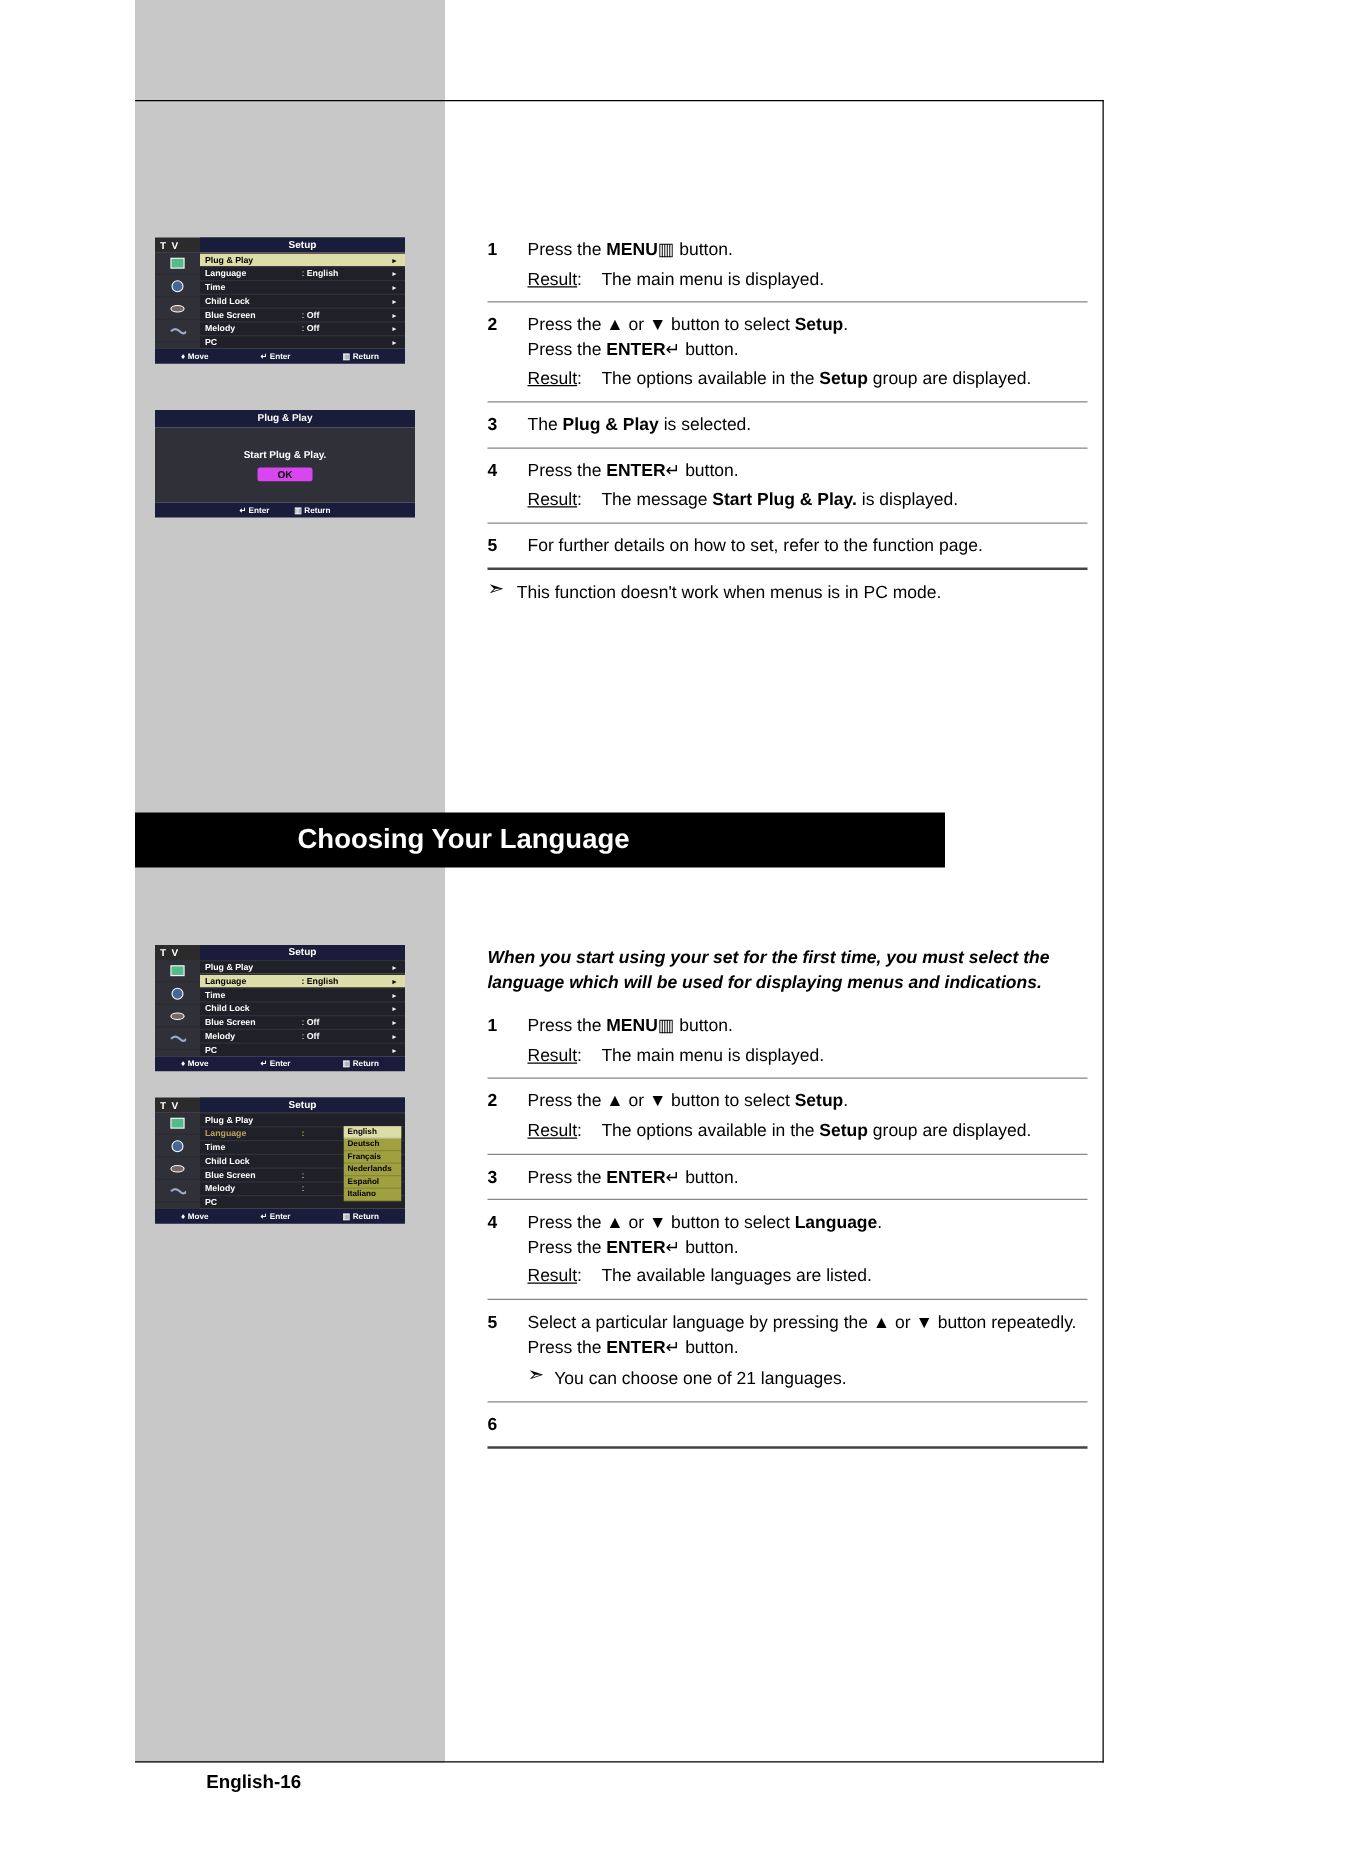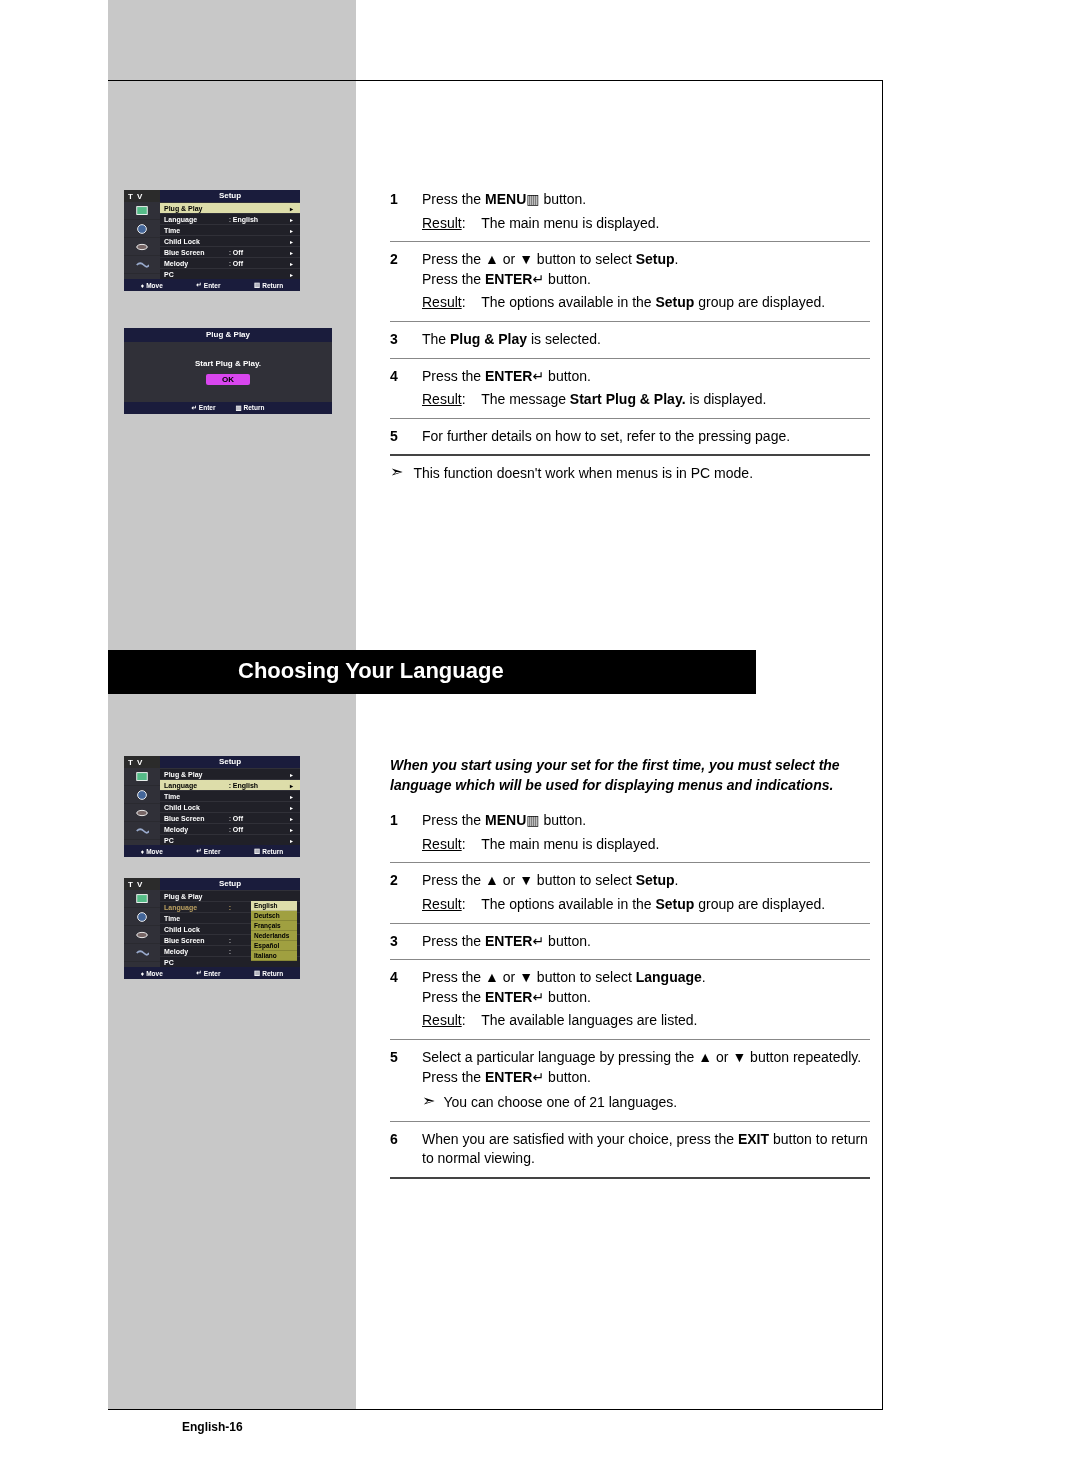--- a/index.html
+++ b/index.html
@@ -6,21 +6,21 @@
   body { font-family: Arial, Helvetica, sans-serif; background: #fff; width: 1080px; }
   .page { position: relative; width: 1080px; height: 1482px; }
   .sidebar-grey { position: absolute; left: 108px; top: 0; width: 248px; height: 1410px; background: #c8c8c8; }
   .content-frame { position: absolute; left: 108px; top: 80px; width: 775px; border: 1px solid #000; border-left: none; height: 1330px; }
   
   .section-title { position: absolute; background: #000; color: #fff; font-weight: bold; font-size: 22px; padding: 8px 16px 10px 130px; }
   .title1 { left: 108px; top: 95px; width: 775px; }
   .title2 { left: 108px; top: 650px; width: 648px; }
 
   
-  .tv-panel { position: absolute; left: 124px; width: 176px; font-size: 8px; color: #fff; }
+  .tv-panel { position: absolute; left: 124px; width: 200px; font-size: 8px; color: #fff; }
   .tv-panel .hdr { display: flex; background: #2b2b2b; height: 12px; align-items: center; }
   .tv-panel .hdr .tv { width: 36px; padding-left: 4px; font-weight: bold; font-size: 8px; letter-spacing: 1px; }
   .tv-panel .hdr .setup { flex: 1; text-align: center; font-weight: bold; background: #1a1c3c; height: 100%; line-height: 12px; }
   .tv-panel .body { display: flex; background: #202028; }
   .tv-panel .icons { width: 36px; background: #303038; display: flex; flex-direction: column; }
   .tv-panel .icon { height: 18px; border-bottom: 1px solid #2a2a30; display: flex; align-items: center; justify-content: center; }
   .tv-panel .icon svg { width: 14px; height: 14px; }
   .tv-panel .rows { flex: 1; }
   .tv-panel .row { display: flex; height: 11px; align-items: center; padding: 0 4px; border-top: 1px solid #303038; font-size: 7px; }
   .tv-panel .row.sel { background: #ddddaa; color: #000; font-weight: bold; }
@@ -46,21 +46,21 @@
   .intro { font-style: italic; font-weight: bold; margin-bottom: 16px; }
   .step { display: flex; margin-bottom: 8px; border-bottom: 1px solid #888; padding-bottom: 8px; }
   .step .n { width: 32px; font-weight: bold; }
   .step .t { flex: 1; }
   .step .t .res { display: inline-block; text-decoration: underline; margin-top: 4px; }
   .note { display: flex; align-items: flex-start; gap: 10px; margin-top: 6px; }
   .note-icon { font-size: 16px; line-height: 1; flex-shrink: 0; }
   .inote { display: flex; align-items: flex-start; gap: 8px; margin-top: 6px; }
 
   .glyph { font-family: inherit; }
-  .pgnum { position: absolute; left: 182px; bottom: 48px; font-size: 12px; font-weight: bold; }
+  .pgnum { position: absolute; left: 165px; bottom: 48px; font-size: 15px; font-weight: bold; }
 </style>
 </head>
 <body>
 
 <div class="page">
   <div class="sidebar-grey"></div>
   <div class="content-frame"></div>
 
   <div class="section-title title2">Choosing Your Language</div>
 
@@ -373,21 +373,21 @@
     </div>
     <div class="step">
       <div class="n">4</div>
       <div class="t">
         <span>Press the </span><b>ENTER</b><span class="glyph">↵</span><span> button.</span><br>
         <span class="res">Result</span>:&nbsp;&nbsp;&nbsp;&nbsp;<span>The message </span><b>Start Plug &amp; Play.</b><span> is displayed.</span>
       </div>
     </div>
     <div class="step" style="border-bottom:2px solid #444">
       <div class="n">5</div>
-      <div class="t">For further details on how to set, refer to the pressing page.</div>
+      <div class="t">For further details on how to set, refer to the function page.</div>
     </div>
     <div class="note">
       <span class="note-icon">➣</span>
       <span>This function doesn't work when menus is in PC mode.</span>
     </div>
   </div>
 
   <div class="instr" style="top:756px">
     <div class="intro">When you start using your set for the first time, you must select the language which will be used for displaying menus and indications.</div>
     <div class="step">
@@ -422,18 +422,17 @@
         <span>Select a particular language by pressing the </span><span class="glyph">▲</span><span> or </span><span class="glyph">▼</span><span> button repeatedly.</span><br>
         <span>Press the </span><b>ENTER</b><span class="glyph">↵</span><span> button.</span>
         <div class="inote">
           <span class="note-icon">➣</span>
           <span>You can choose one of 21 languages.</span>
         </div>
       </div>
     </div>
     <div class="step" style="border-bottom:2px solid #444">
       <div class="n">6</div>
-      <div class="t"><span>When you are satisfied with your choice, press the </span><b>EXIT</b><span> button to return to normal viewing.</span></div>
     </div>
   </div>
 
   <div class="pgnum">English-16</div>
 </div>
 
 </body></html>

